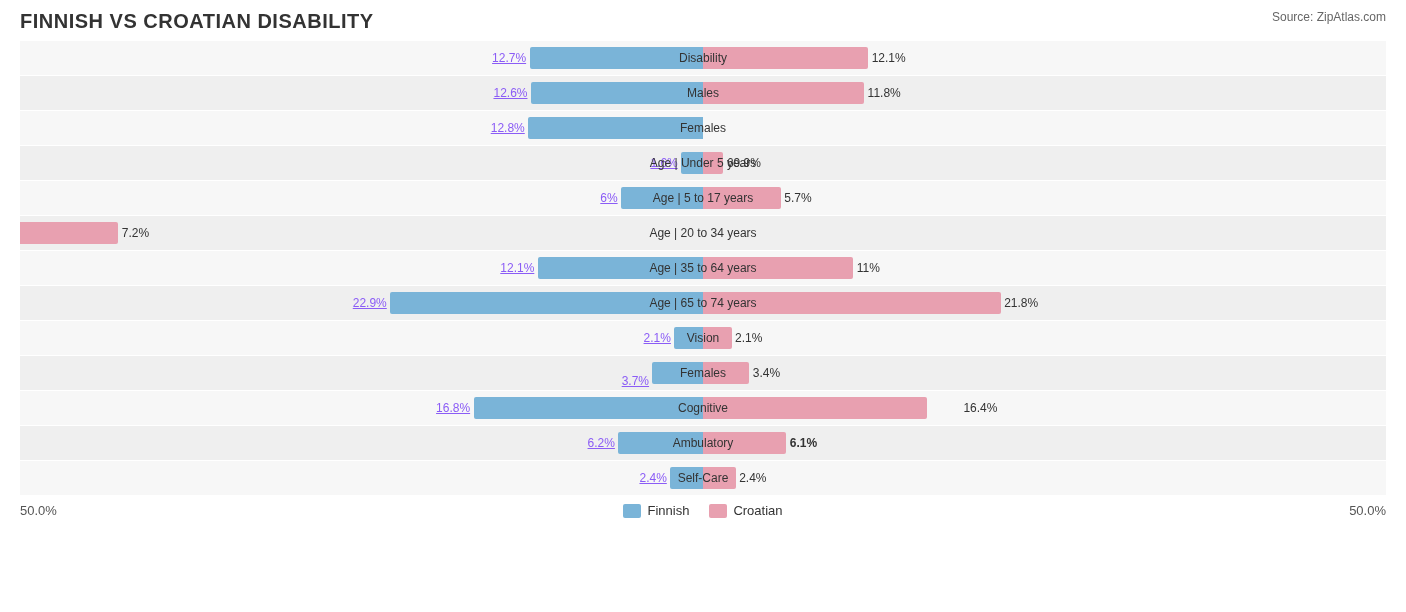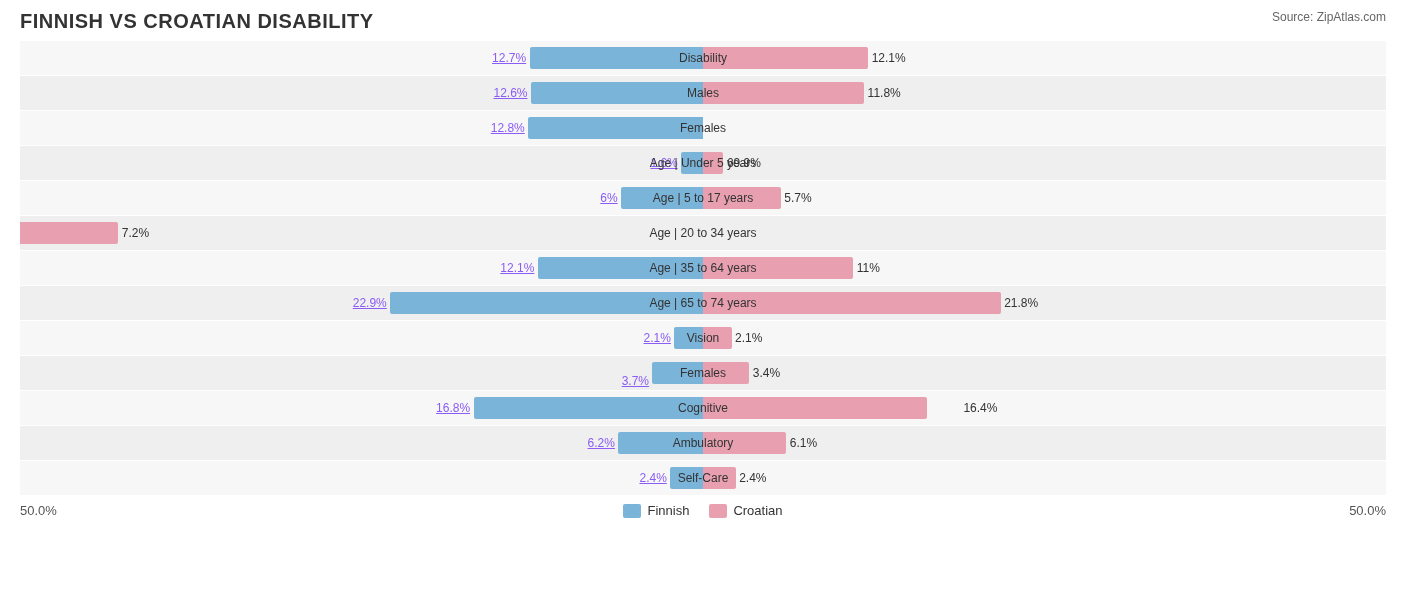--- a/index.html
+++ b/index.html
@@ -262,21 +262,21 @@
       </div>
     </div>
     <div class="bar-row">
       <div class="left-section">
         <div class="bar-blue" style="width: 12.4%;"></div>
         <div class="val-left" style="right: 12.9%; top: 50%; transform: translateY(-50%); margin-left: 12px;">6.2%</div>
       </div>
       <div class="center-label">Ambulatory</div>
       <div class="right-section">
         <div class="bar-pink" style="width: 12.2%;"></div>
-        <div class="val-right" style="left: 12.7%; top: 50%; transform: translateY(-50%);">6.1%</div>
+        <div class="val-right" style="left: 12.7%; top: 50%; transform: translateY(-50%); font-weight: bold;">6.1%</div>
       </div>
     </div>
     <div class="bar-row">
       <div class="left-section">
         <div class="bar-blue" style="width: 4.8%;"></div>
         <div class="val-left" style="right: 5.3%; top: 50%; transform: translateY(-50%);">2.4%</div>
       </div>
       <div class="center-label">Self-Care</div>
       <div class="right-section">
         <div class="bar-pink" style="width: 4.8%;"></div>

